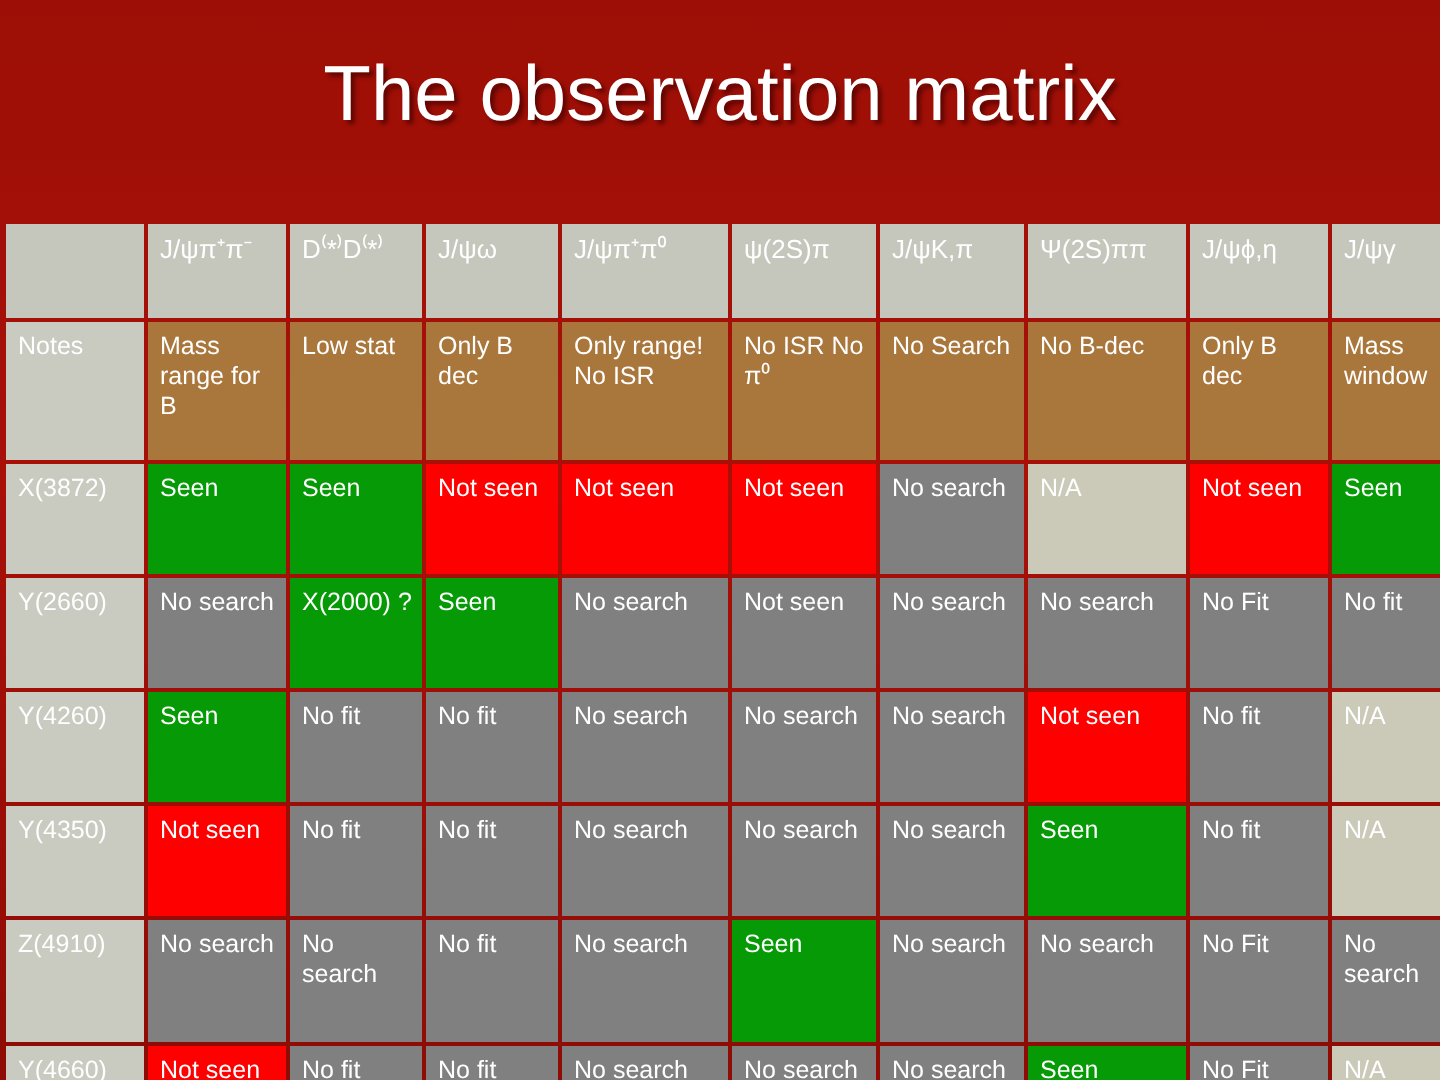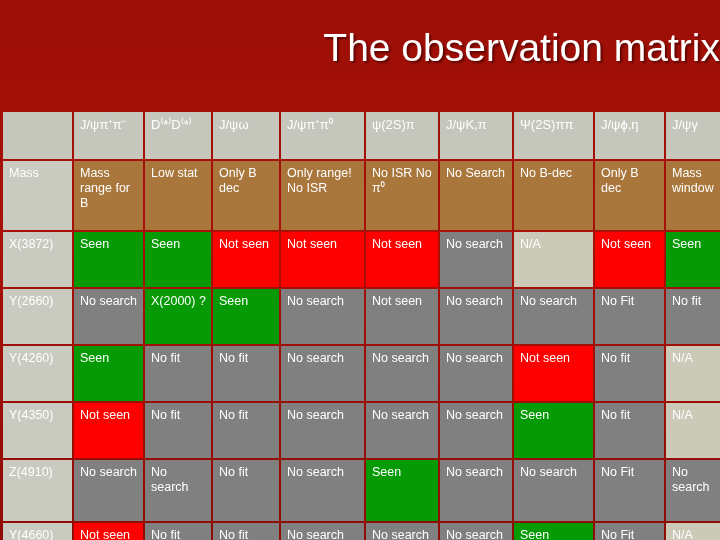--- a/index.html
+++ b/index.html
@@ -19,21 +19,21 @@
     height: 540px;
     background: linear-gradient(180deg, #9d0f06 0%, #a81008 45%, #8e0c05 100%);
     box-sizing: border-box;
     overflow: hidden;
   }
   .slide-title {
     position: absolute;
     top: 26px;
     left: 0;
     width: 720px;
-    text-align: right;
+    text-align: center;
     color: #ffffff;
     font-size: 39px;
     font-weight: normal;
     letter-spacing: 0px;
     text-shadow: 2px 2px 2px rgba(60,0,0,0.65);
     font-family: "Liberation Sans", sans-serif;
     white-space: nowrap;
   }
   .matrix-wrap {
     position: absolute;
@@ -121,21 +121,21 @@
             <td class="bg-head sym">D⁽*⁾D⁽*⁾</td>
             <td class="bg-head sym">J/ψω</td>
             <td class="bg-head sym">J/ψπ⁺π⁰</td>
             <td class="bg-head sym">ψ(2S)π</td>
             <td class="bg-head sym">J/ψK,π</td>
             <td class="bg-head sym">Ψ(2S)ππ</td>
             <td class="bg-head sym">J/ψϕ,η</td>
             <td class="bg-head sym">J/ψγ</td>
           </tr>
           <tr class="notes-row">
-            <td class="bg-label">Mass</td>
+            <td class="bg-label">Notes</td>
             <td class="bg-note">Mass range for B</td>
             <td class="bg-note">Low stat</td>
             <td class="bg-note">Only B dec</td>
             <td class="bg-note">Only range! No ISR</td>
             <td class="bg-note">No ISR No π⁰</td>
             <td class="bg-note">No Search</td>
             <td class="bg-note">No B-dec</td>
             <td class="bg-note">Only B dec</td>
             <td class="bg-note">Mass window</td>
           </tr>

